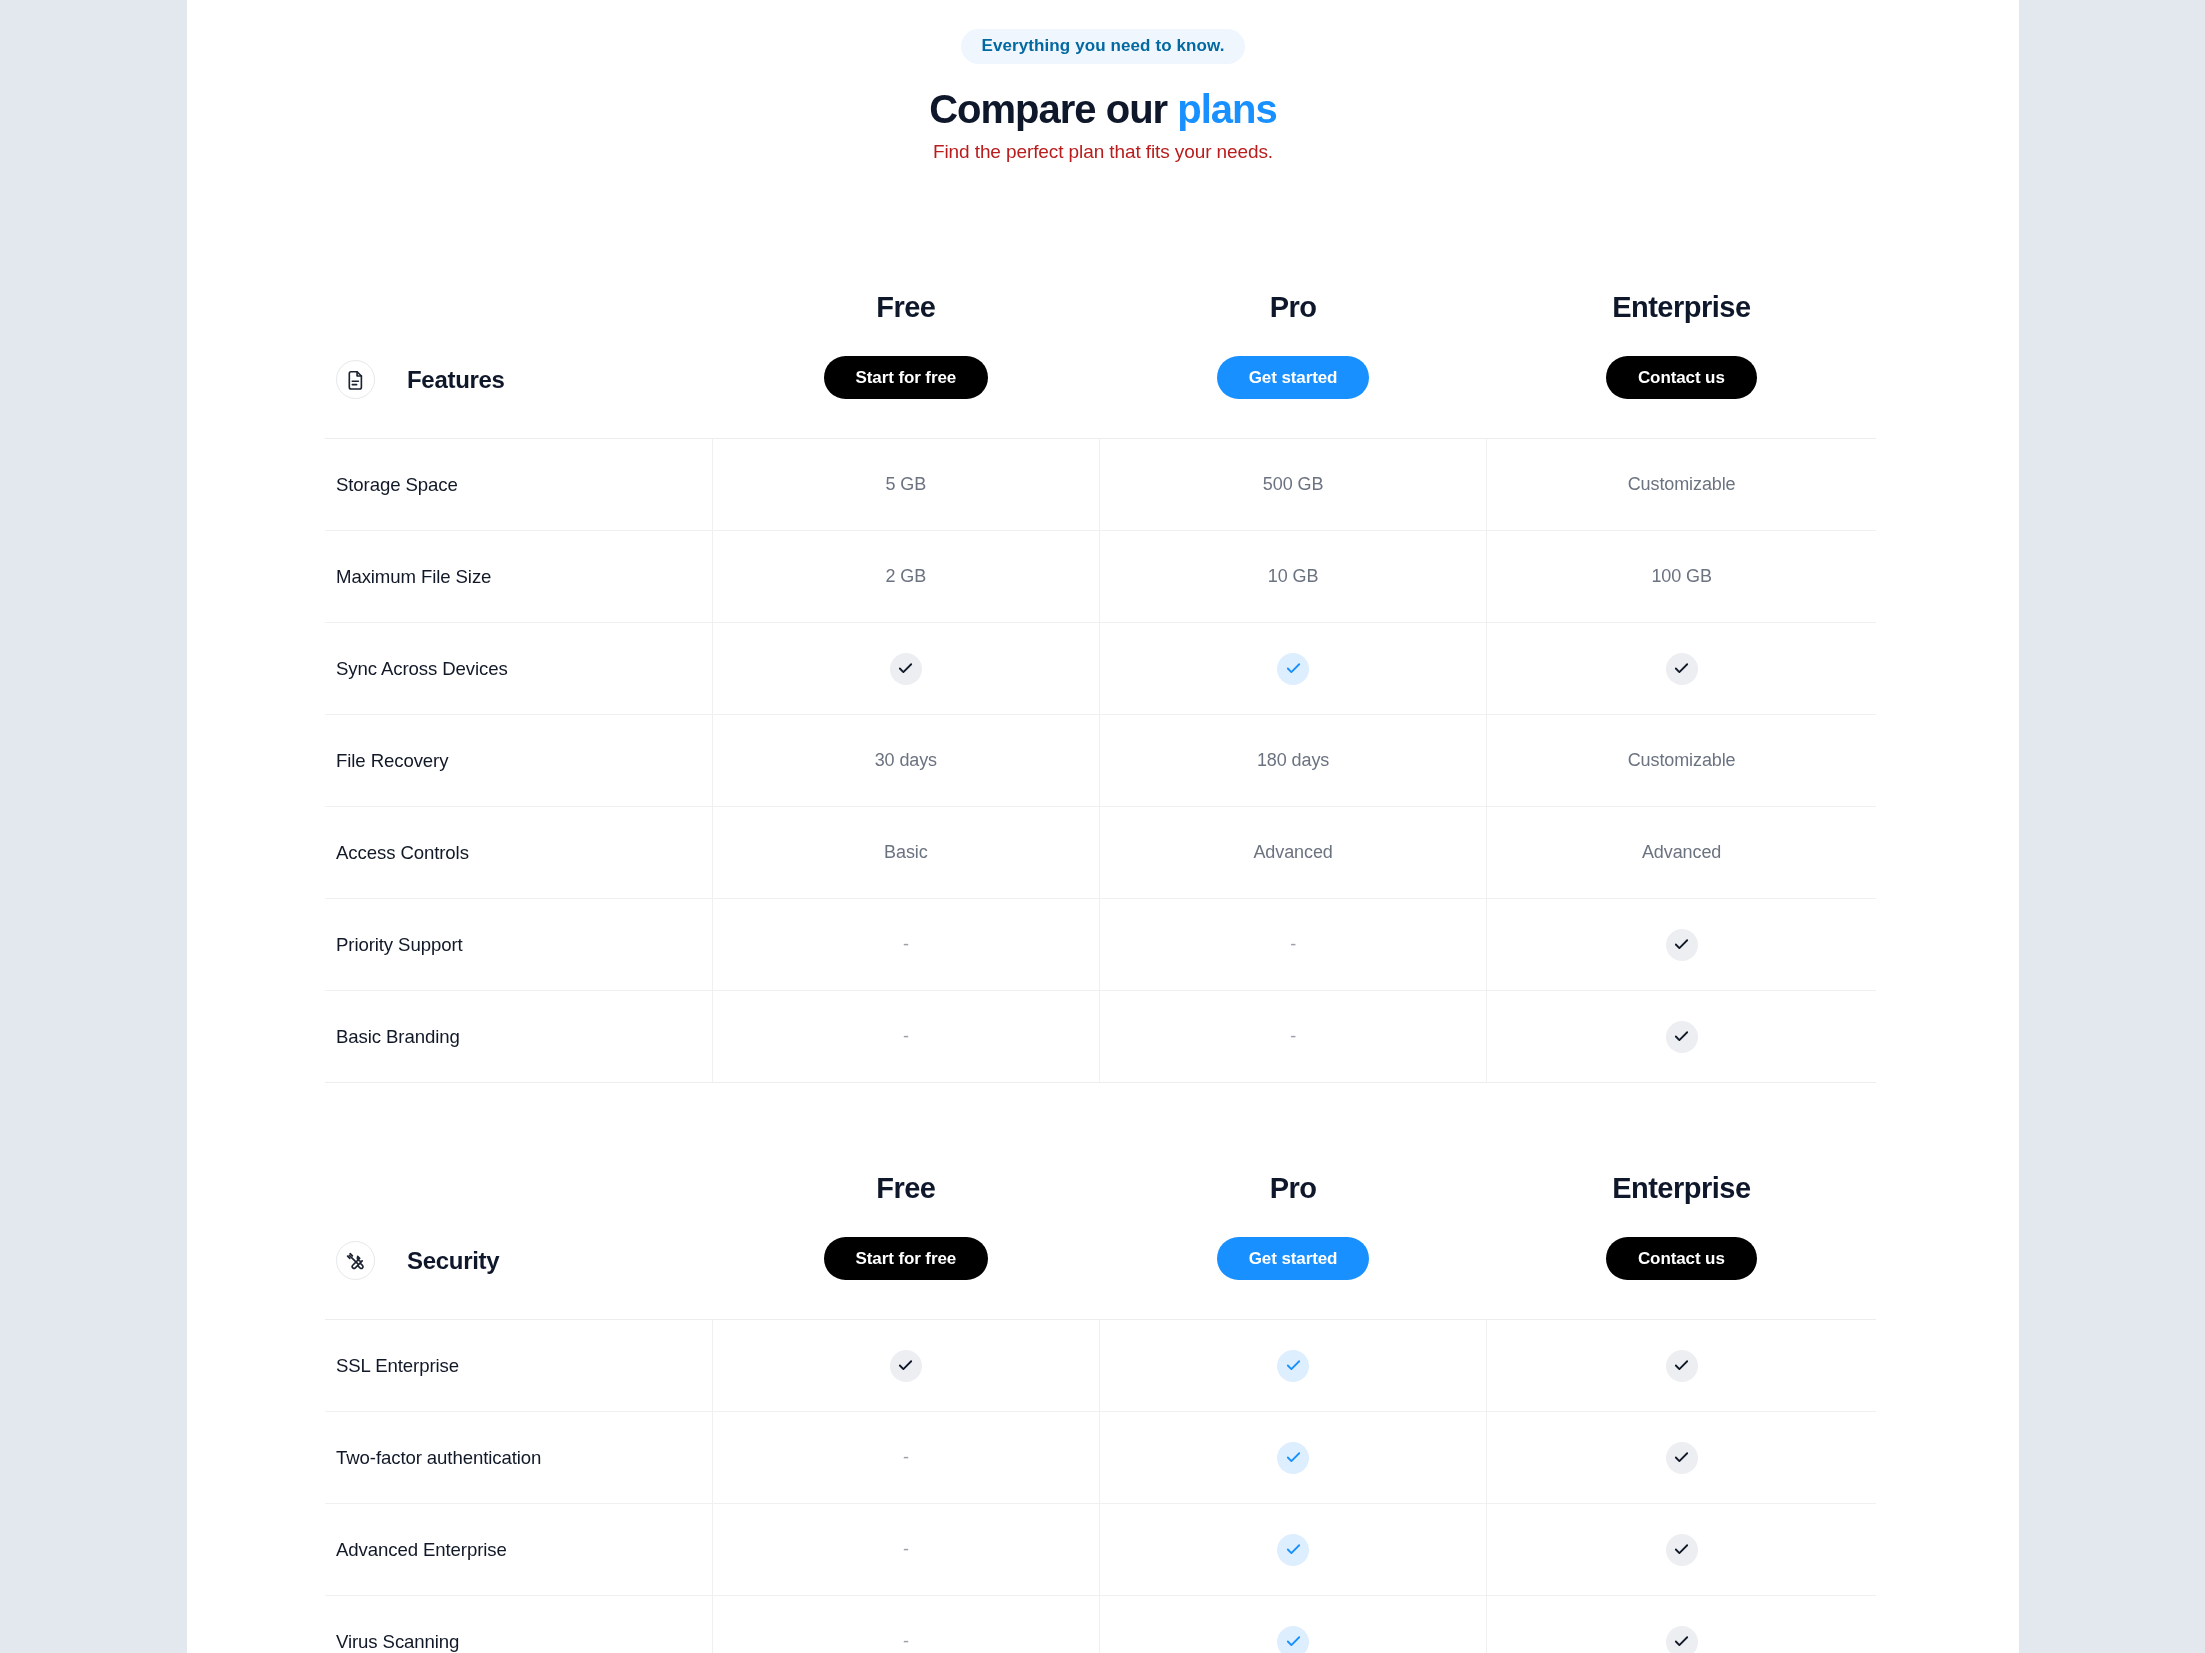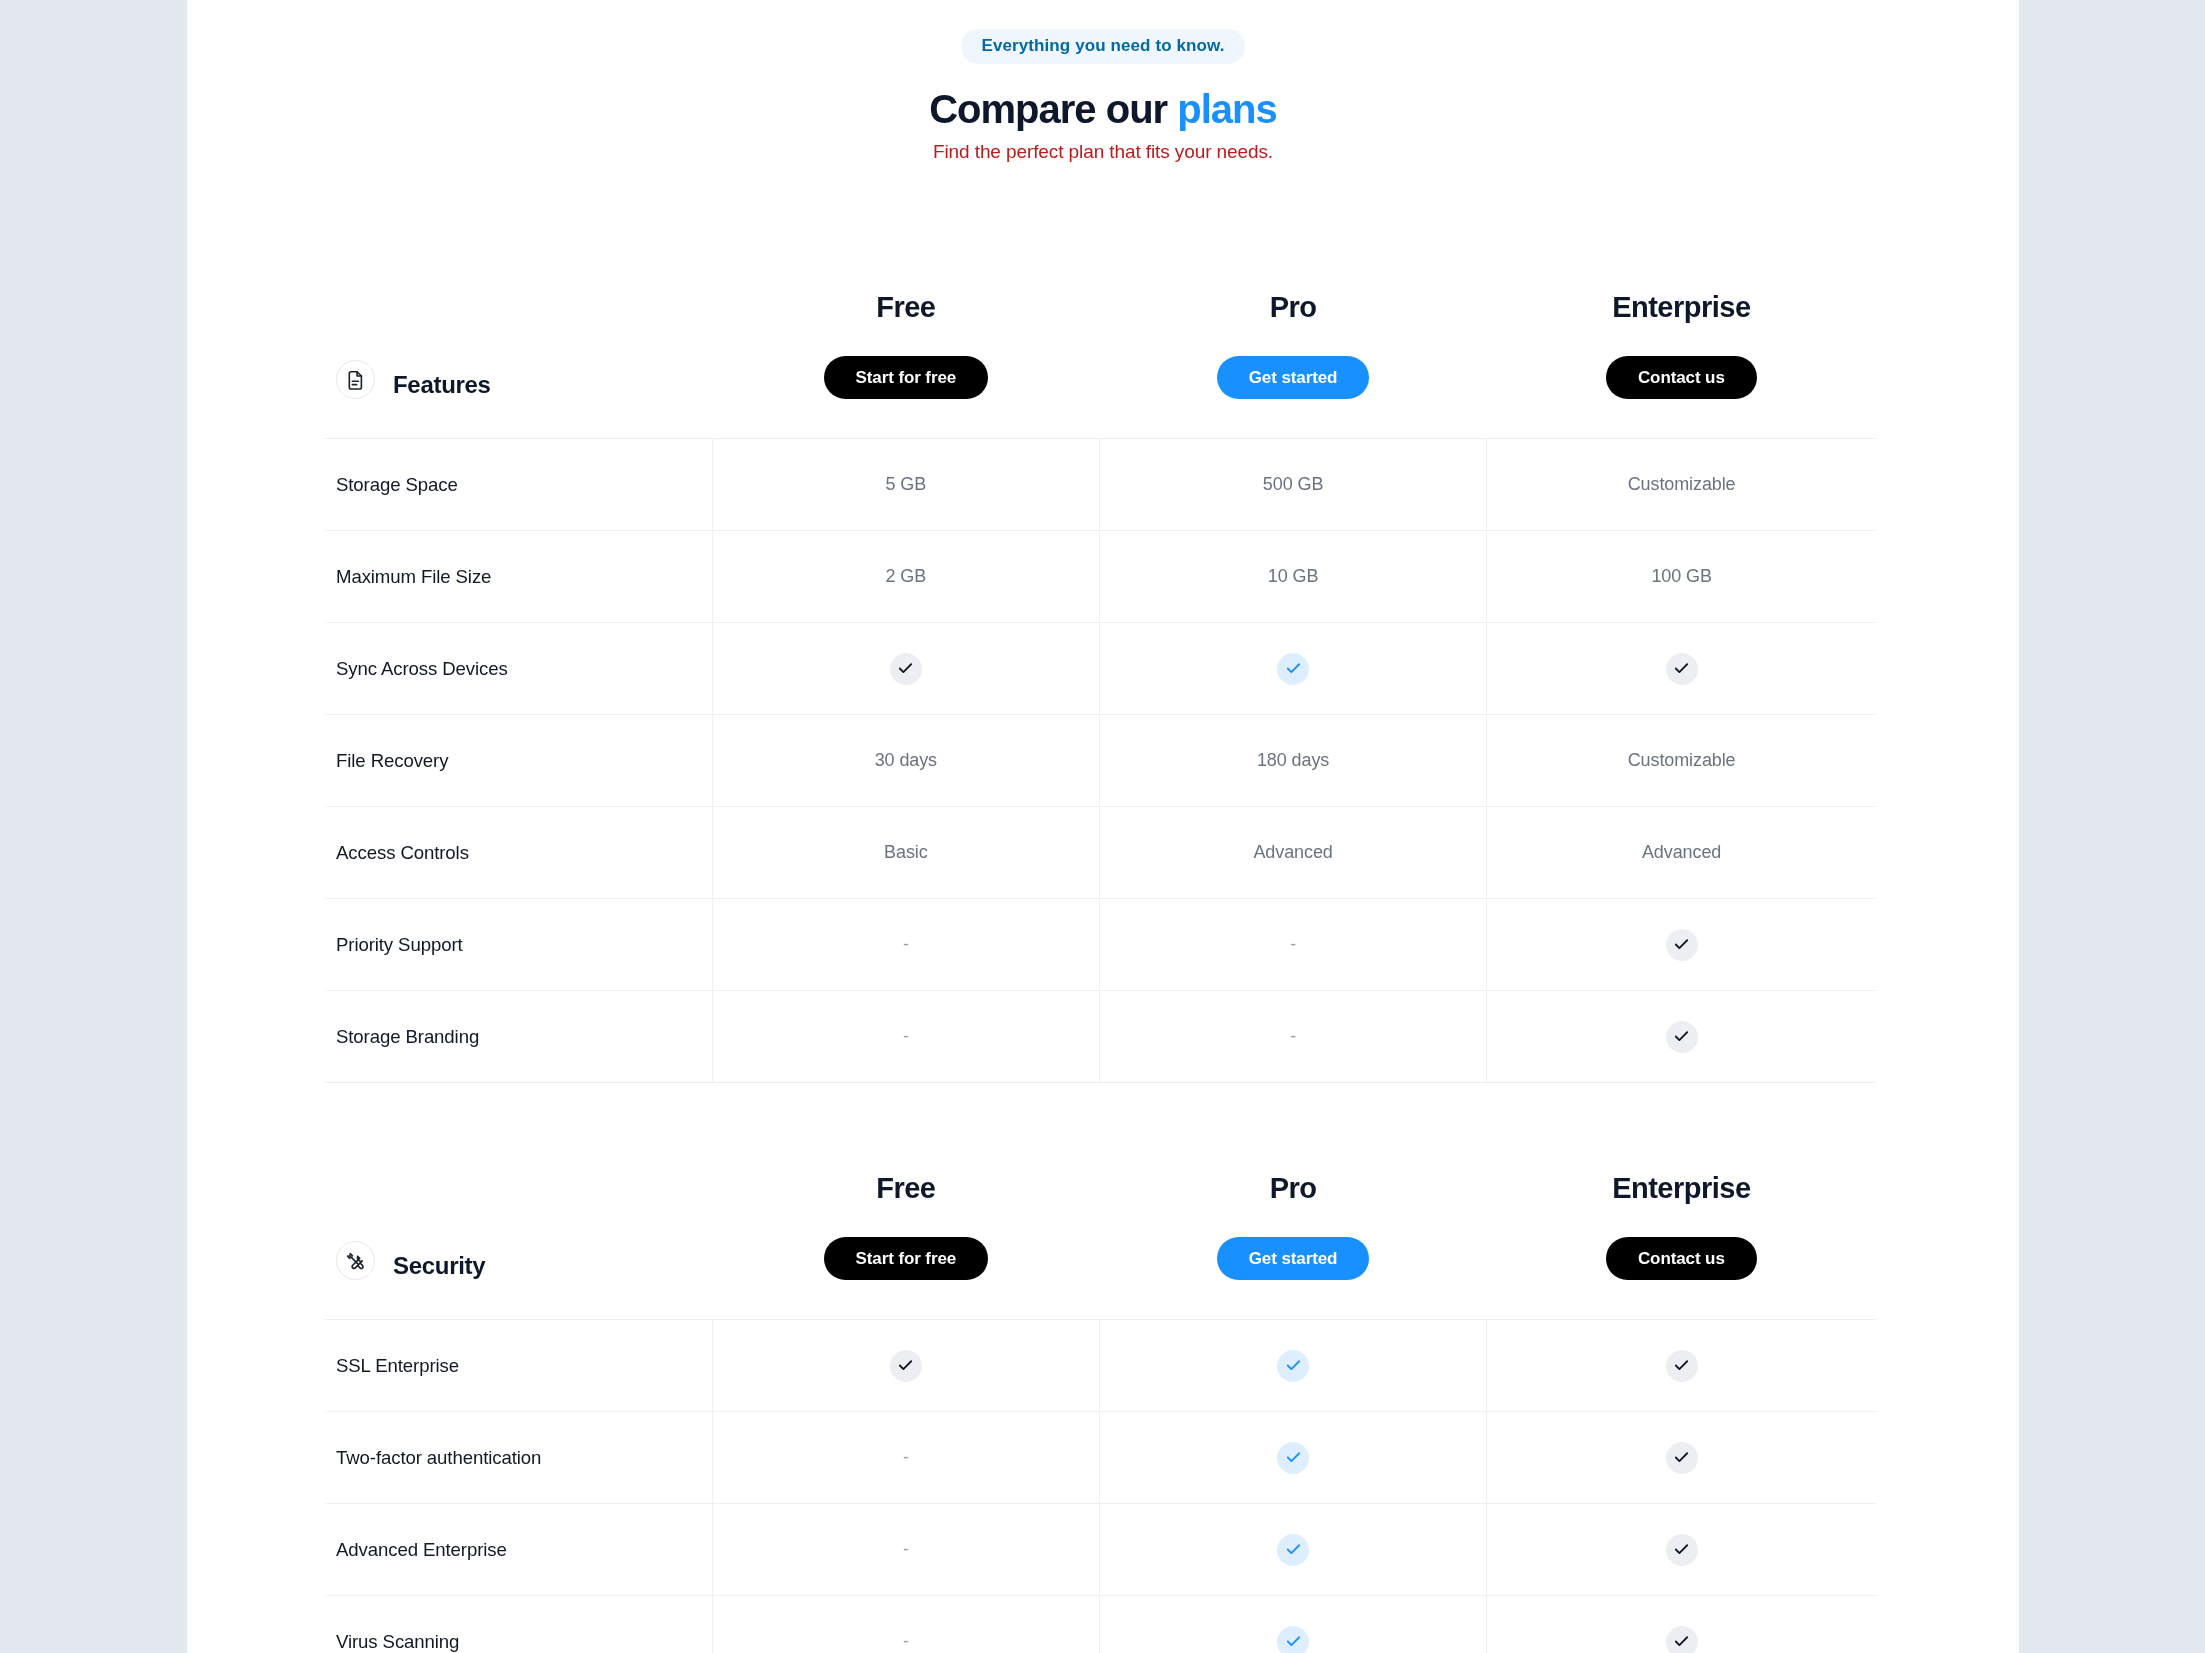--- a/index.html
+++ b/index.html
@@ -94,22 +94,22 @@
   
   .cmp thead th {
     padding: 0;
     vertical-align: bottom;
     border-bottom: 1.4px solid #ededf0;
     background: #fff;
   }
 
   .sec-head {
     display: flex;
-    align-items: flex-end;
-    gap: 18px;
+    align-items: center;
+    gap: 32px;
     padding: 50px 0 39px 11px;
     height: 100%;
   }
 
   .sec-icon {
     width: 39px;
     height: 39px;
     border-radius: 50%;
     border: 1.1px solid #e6e8eb;
     display: flex;
@@ -292,21 +292,21 @@
               <td class="feat-name">Priority Support</td>
               <td class="val"><span class="dash">-</span></td>
               <td class="val"><span class="dash">-</span></td>
               <td class="val"><span class="check gray">
                   <svg width="17" height="17" viewBox="0 0 24 24" fill="none" stroke="#111827" stroke-width="2.6" stroke-linecap="round" stroke-linejoin="round">
                     <polyline points="20 6 9 17 4 12"></polyline>
                   </svg>
                 </span></td>
             </tr>
             <tr>
-              <td class="feat-name">Storage Branding</td>
+              <td class="feat-name">Basic Branding</td>
               <td class="val"><span class="dash">-</span></td>
               <td class="val"><span class="dash">-</span></td>
               <td class="val"><span class="check gray">
                   <svg width="17" height="17" viewBox="0 0 24 24" fill="none" stroke="#111827" stroke-width="2.6" stroke-linecap="round" stroke-linejoin="round">
                     <polyline points="20 6 9 17 4 12"></polyline>
                   </svg>
                 </span></td>
             </tr>
           </tbody>
         </table>

